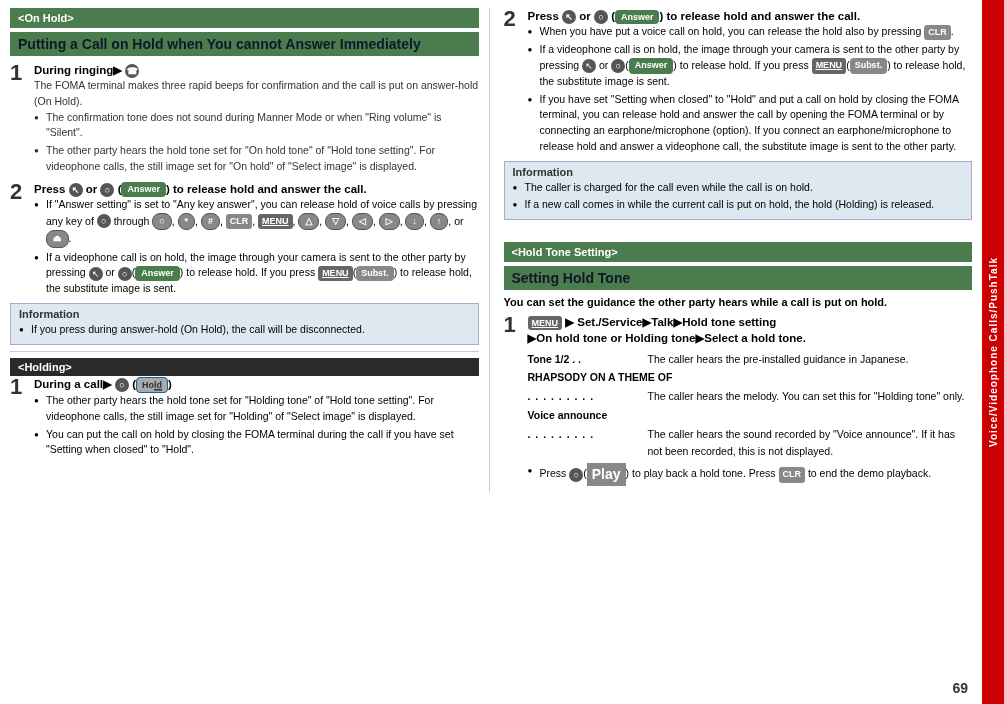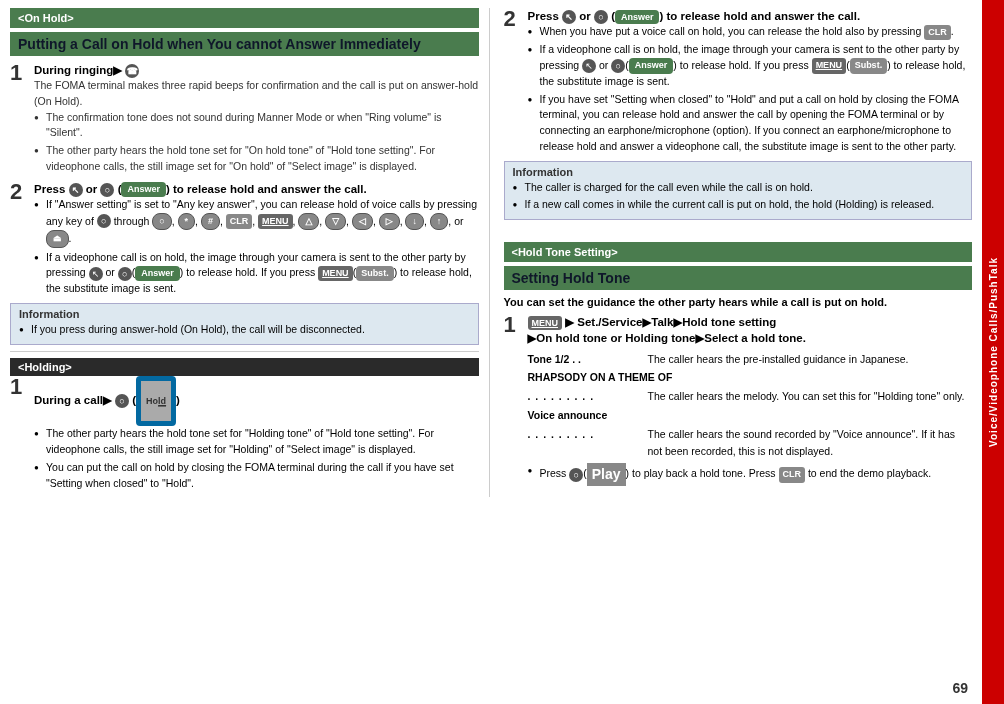--- a/index.html
+++ b/index.html
@@ -170,25 +170,25 @@
       padding: 1px 5px;
       font-size: 9px;
       font-weight: bold;
       vertical-align: middle;
     }
     .key-hold {
       display: inline-block;
       background: #aaa;
       color: #333;
       border-radius: 4px;
-      padding: 14px 5px;
-      font-size: 9px;
-      font-weight: bold;
-      vertical-align: middle;
-      border: 5px solid #0369a1;
+      padding: 1px 5px;
+      font-size: 9px;
+      font-weight: bold;
+      vertical-align: middle;
+      border: 1px solid #0369a1;
     }
     .key-menu {
       display: inline-block;
       background: #666;
       color: white;
       border-radius: 3px;
       padding: 1px 4px;
       font-size: 9px;
       font-weight: bold;
       vertical-align: middle;

